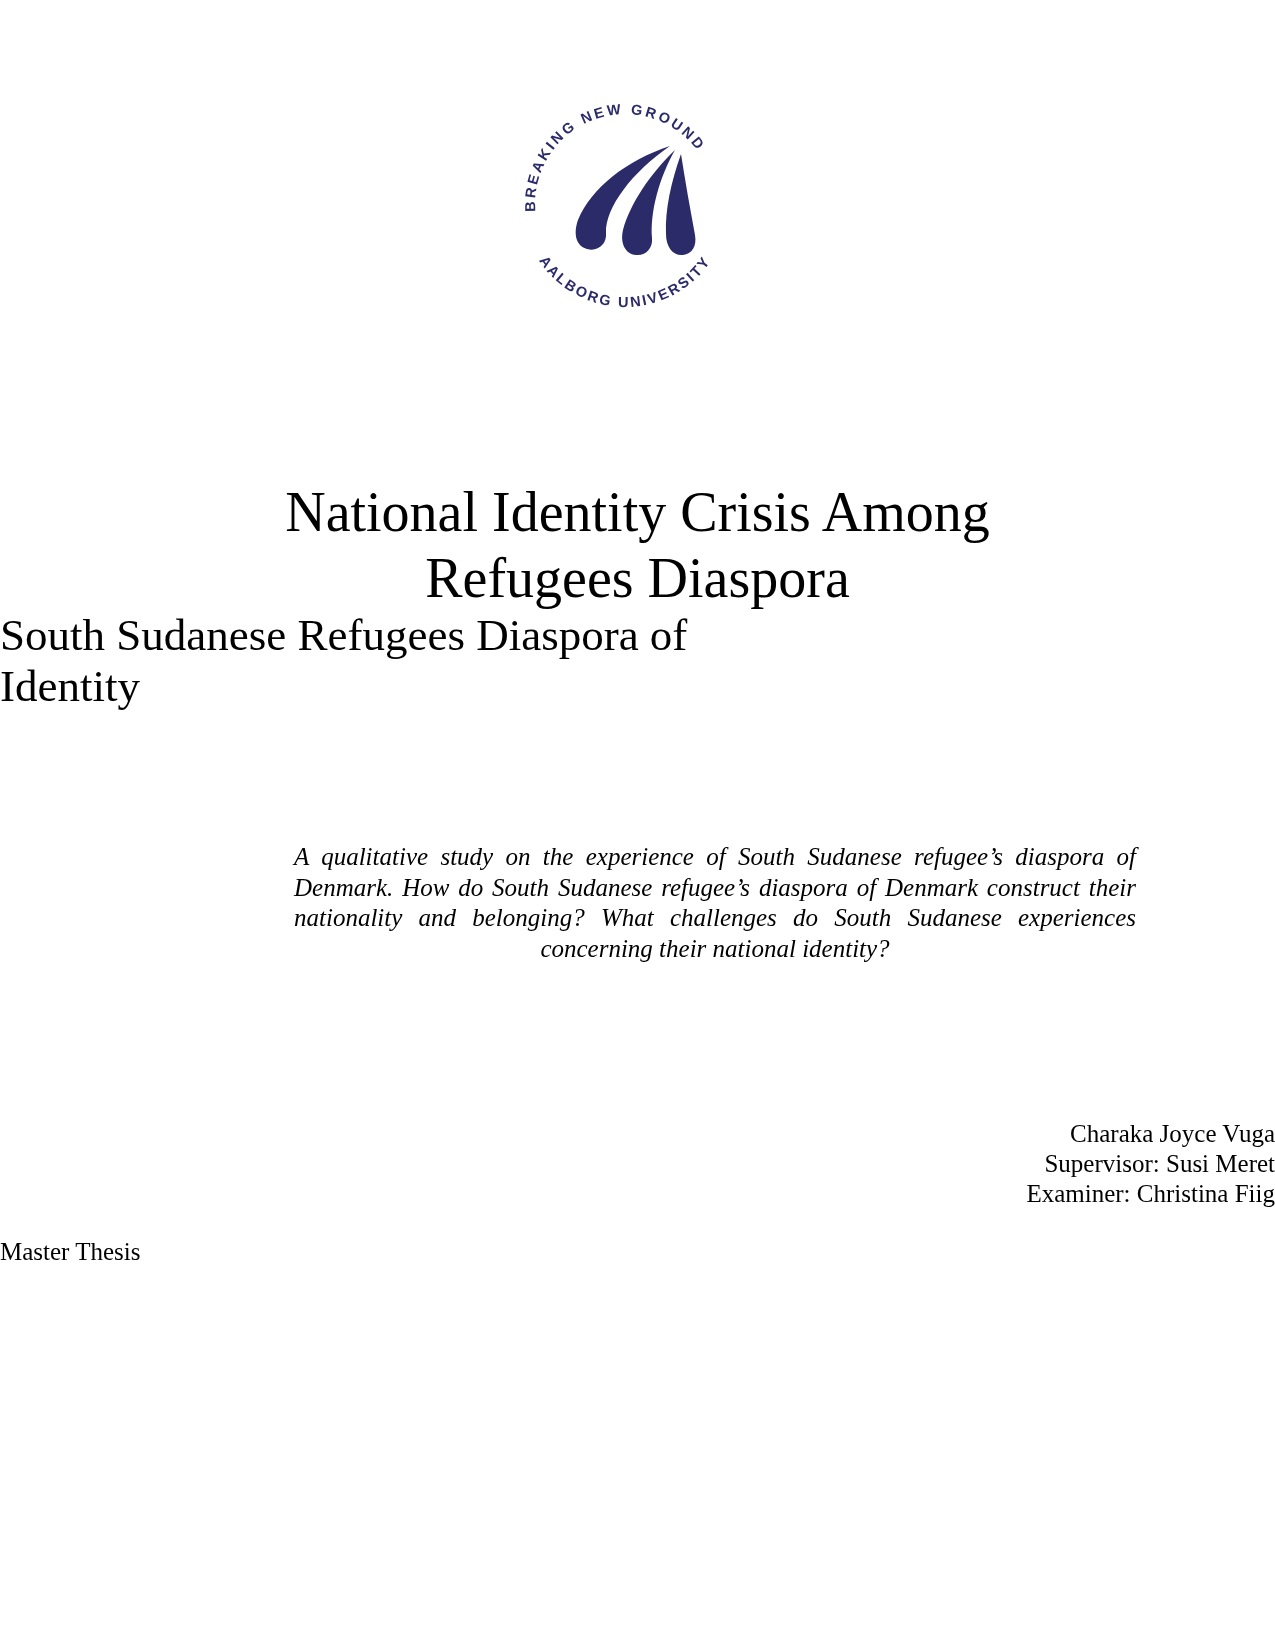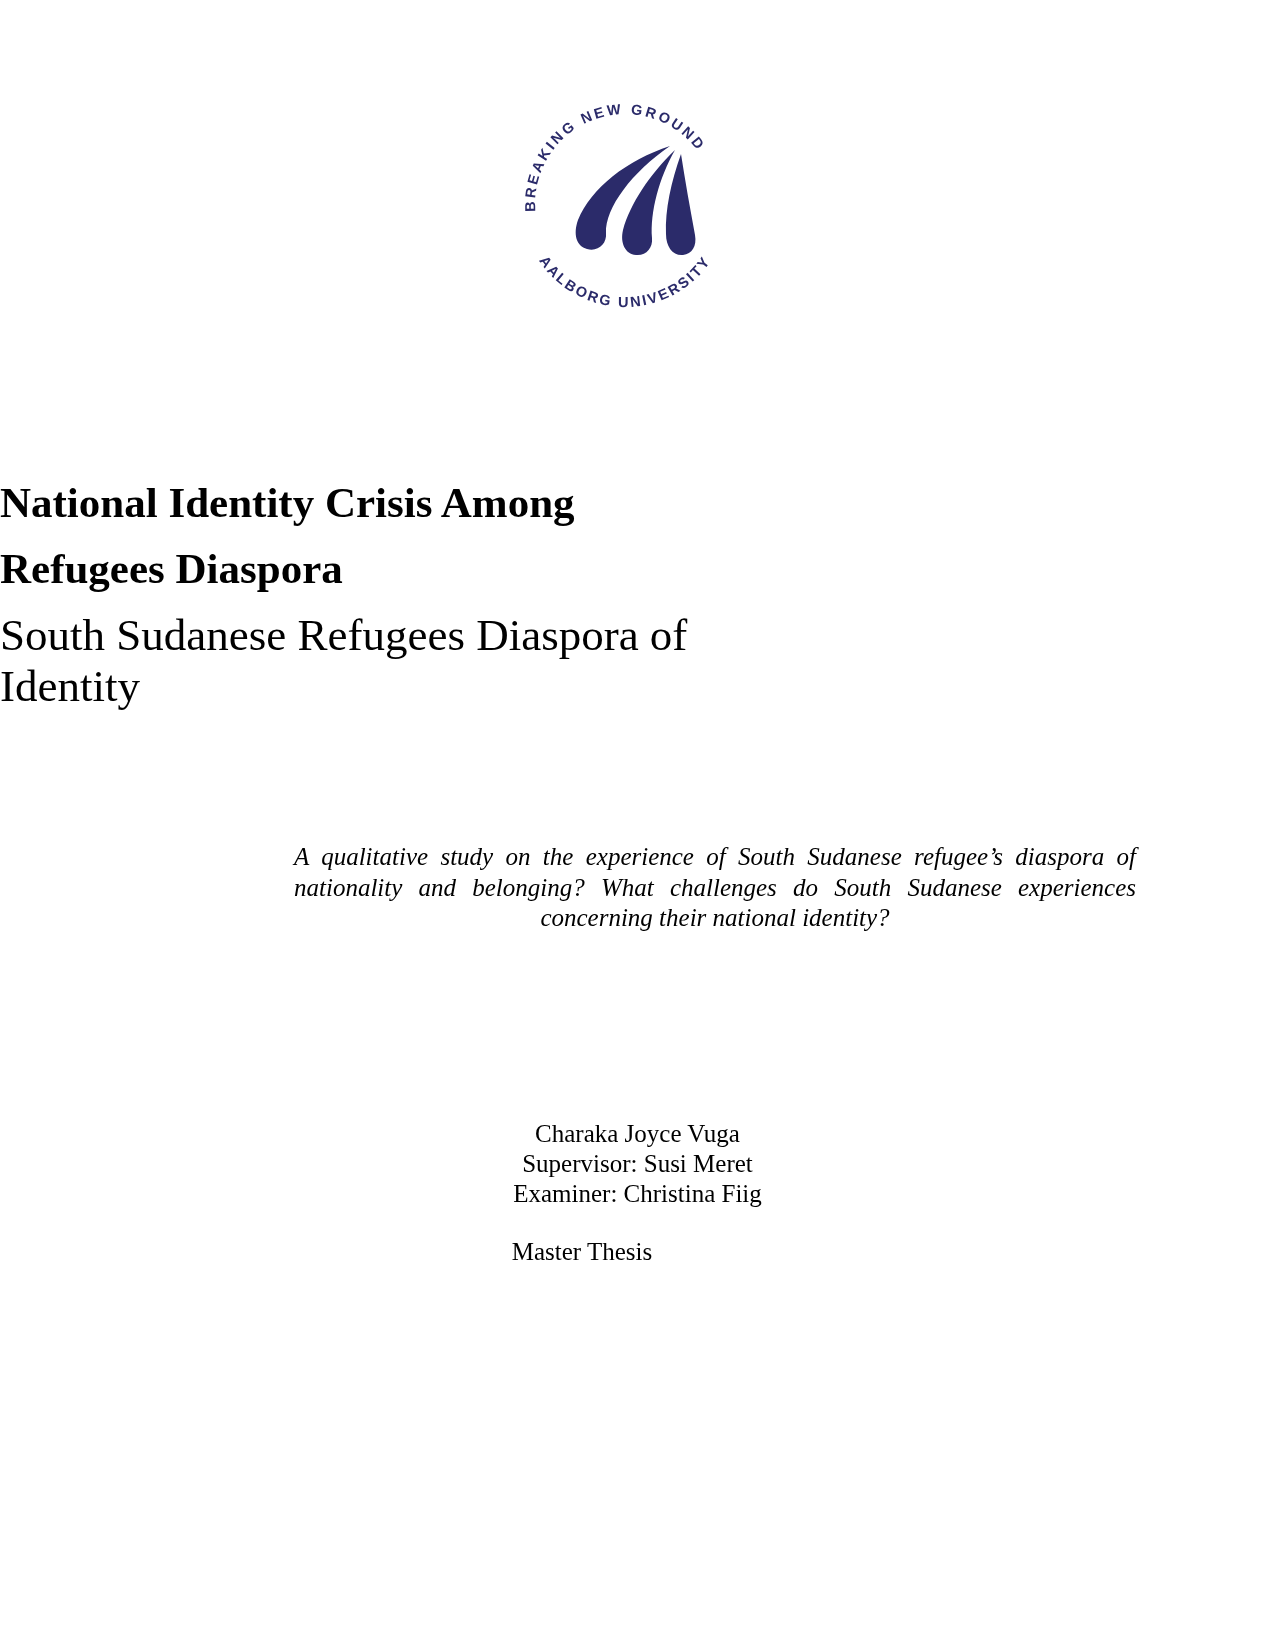--- a/index.html
+++ b/index.html
@@ -20,48 +20,47 @@
     font-weight: bold;
     fill: #2b2b6a;
   }
   .arc-top    { font-size: 14.5px; letter-spacing: 2.7px; }
   .arc-bottom { font-size: 14.5px; letter-spacing: 2.2px; }
   .wave { fill: #2b2b6a; }
 
   
   .title {
     left: 0; top: 441px; width: 1275px;
-    font-size: 43px; line-height: 66px;
-    text-align: left; font-weight: bold;
+    font-size: 56px; line-height: 66px;
+    text-align: center; font-weight: normal;
   }
   .subtitle {
     left: 0; top: 573px; width: 1275px;
     font-size: 45px; line-height: 51px;
     text-align: left; font-weight: normal;
   }
 
   
   .abstract {
     left: 294px; top: 842px; width: 842px;
     font-size: 25px; line-height: 30.5px;
     font-style: italic;
   }
   .abstract .jline { text-align: justify; text-align-last: justify; }
   .abstract .lastline { text-align: center; }
 
   
   .credits {
     left: 0; top: 1119px; width: 1275px;
     font-size: 25px; line-height: 30px;
-    text-align: center;
+    text-align: right;
   }
   .thesis {
     left: 0; top: 1237px; width: 1164px;
     font-size: 25px; line-height: 30px;
-    text-align: center;
   }
 </style>
 </head>
 <body>
 
 <svg id="logo" class="abs" viewBox="0 0 220 220" xmlns="http://www.w3.org/2000/svg">
   <defs>
     <path id="arcTopPath" d="M 22,130.7 A 90,90 0 0 1 189.5,69.8" fill="none"></path>
     <path id="arcBottomPath" d="M 19.1,160.4 A 103,103 0 0 0 200.9,160.4" fill="none"></path>
   </defs>
@@ -95,20 +94,21 @@
   <div>Refugees Diaspora</div>
 </h1>
 
 <h2 class="abs subtitle">
   <div>South Sudanese Refugees Diaspora of</div>
   <div>Identity</div>
 </h2>
 
 <div class="abs abstract">
   <div class="jline">A qualitative study on the experience of South Sudanese refugee’s diaspora of</div>
+  <div class="jline">Denmark. How do South Sudanese refugee’s diaspora of Denmark construct their</div>
   <div class="jline">nationality and belonging? What challenges do South Sudanese experiences</div>
   <div class="lastline">concerning their national identity?</div>
 </div>
 
 <div class="abs credits">
   <div>Charaka Joyce Vuga</div>
   <div>Supervisor: Susi Meret</div>
   <div>Examiner: Christina Fiig</div>
 </div>
 

